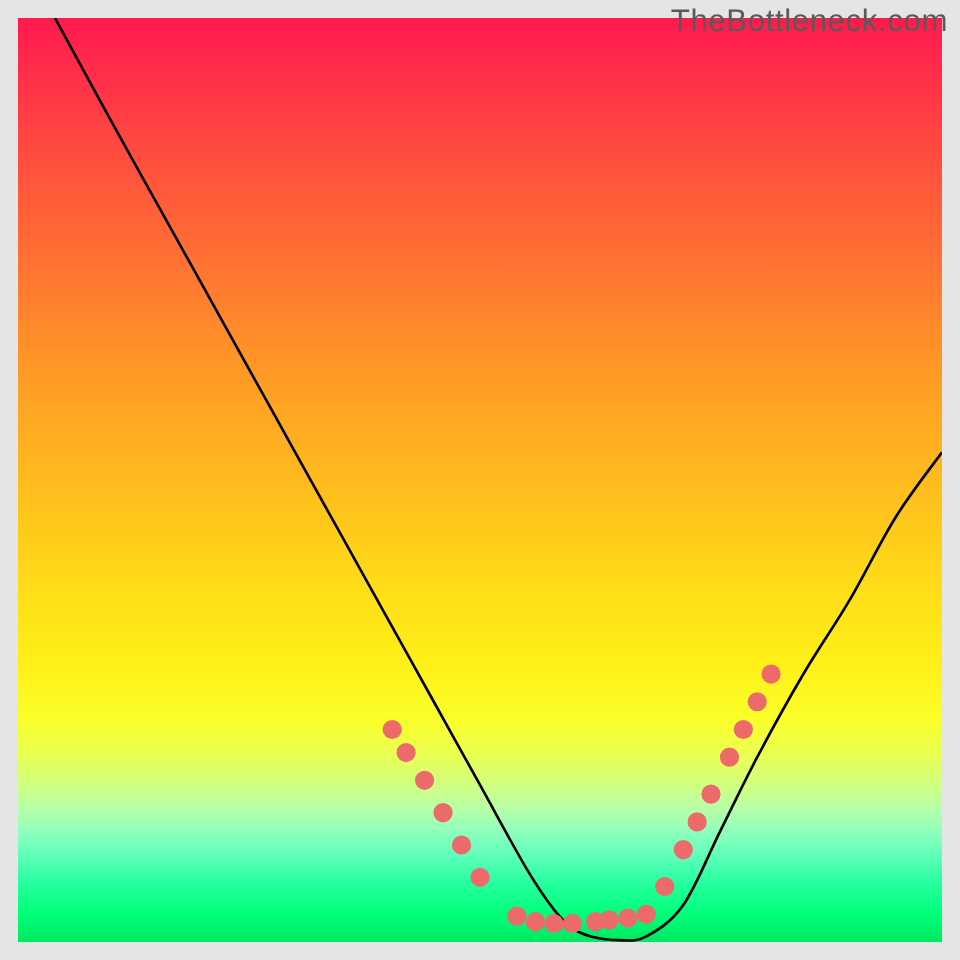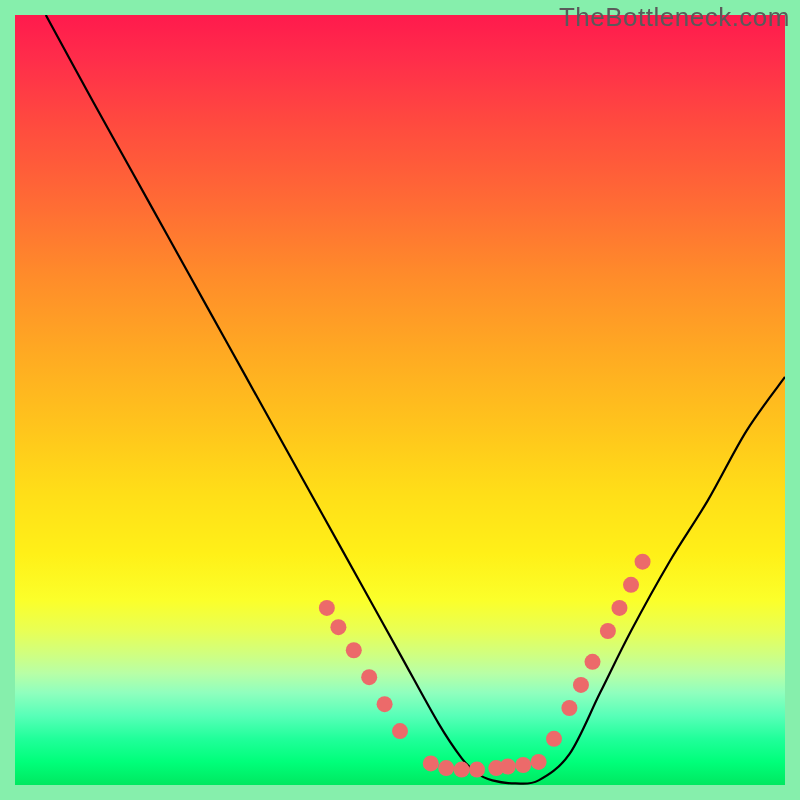--- a/index.html
+++ b/index.html
@@ -9,21 +9,21 @@
     height: 800px;
     background: #000;
     overflow: hidden;
   }
   .frame {
     position: absolute;
     left: 0;
     top: 0;
     width: 800px;
     height: 800px;
-    background: #86efac;
+    background: #e5e5e5;
   }
   .plot-area {
     position: absolute;
     left: 15px;
     top: 15px;
     width: 770px;
     height: 770px;
     background: linear-gradient(to bottom,
       #ff1a4d 0%,
       #ff2e4a 6%,

